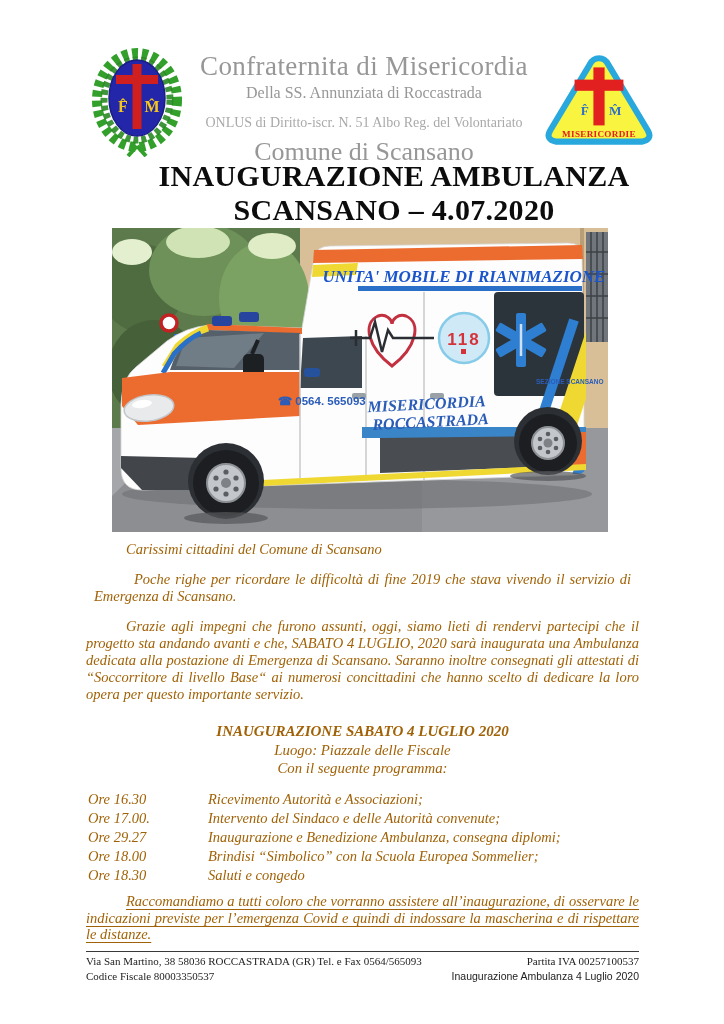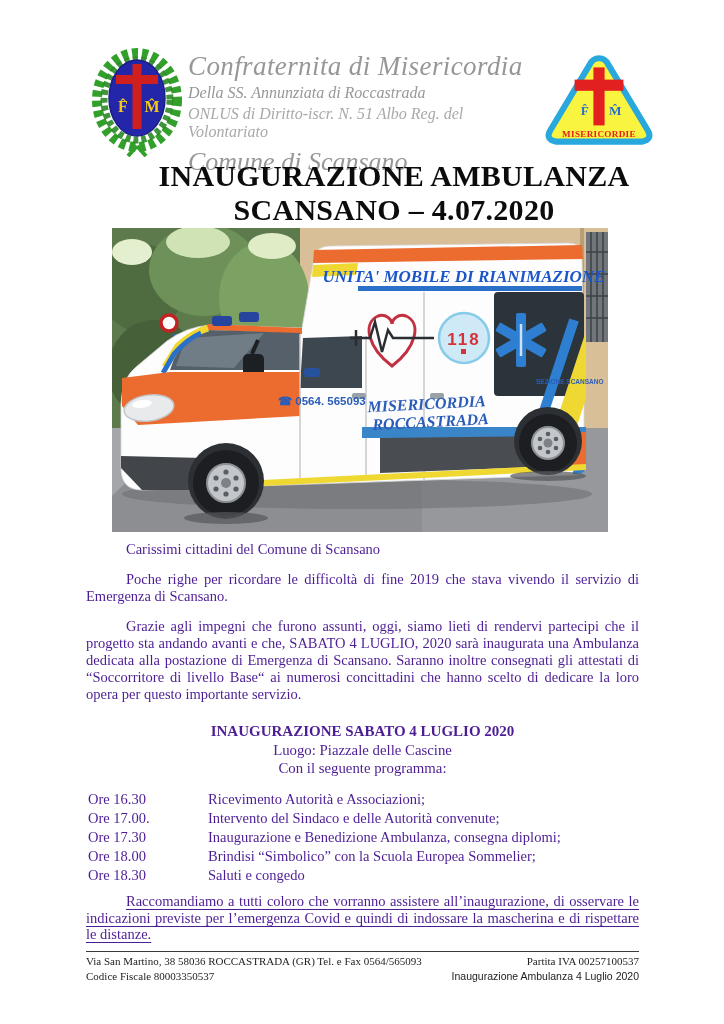--- a/index.html
+++ b/index.html
@@ -4,41 +4,41 @@
 <style>
   html,body { margin:0; padding:0; background:#ffffff; }
   .page {
     position:relative; width:724px; height:1024px; background:#ffffff;
     font-family:"Liberation Serif", serif; color:#1a1a1a; overflow:hidden;
   }
 
   
   .header { position:absolute; top:42px; left:86px; width:572px; display:flex; align-items:flex-start; }
   .logo-left { width:102px; flex:none; }
-  .header-center { flex:1; color:#979797; font-style:italic; padding-top:10px; }
+  .header-center { flex:1; text-align:center; color:#979797; padding-top:10px; }
   .org-name { font-size:27px; letter-spacing:.4px; line-height:1.05; }
   .org-subtitle { font-size:16px; margin-top:4px; }
-  .org-detail { font-size:16px; color:#a9a9a9; margin-top:3px; }
+  .org-detail { font-size:14px; color:#a9a9a9; margin-top:13px; }
   .section-name { font-size:26px; margin-top:6px; }
   .logo-right { width:118px; flex:none; padding-top:10px; }
 
   
   .title { position:absolute; top:159px; left:0; width:100%; text-align:center;
            font-size:30px; font-weight:700; color:#0c0c0c; line-height:1.13; letter-spacing:.3px;padding-left:32px; }
 
   
   .photo { position:absolute; top:228px; left:112px; width:460px; height:304px; }
   .photo svg { display:block; }
 
   
-  .content { position:absolute; top:541px; left:86px; width:553px; font-size:14.5px; line-height:16.8px; color:#4c1d95; }
+  .content { position:absolute; top:541px; left:86px; width:553px; font-size:14.5px; line-height:16.8px; color:#a16207;font-style:italic; }
   .indent { text-indent:40px; }
   .just { text-align:justify; }
   .salutation { margin:0 0 13px; }
-  .para1 { margin:0 0 14px; }
+  .para1 { margin:0 8px 14px; }
   .para2 { margin:0 0 20px; }
   .center-block { text-align:center; line-height:18.5px; margin:0 0 12px; }
   .event-title { font-weight:600; font-size:15px; }
   .event-line { font-size:14.8px; }
   .program { margin:0 0 5px 2px; }
   .program-row { display:flex; line-height:19px;gap:32px; }
   .program-time { width:88px; flex:none; }
   .covid { margin:8px 0 0; text-decoration:underline; text-underline-offset:3px; }
 
   
@@ -227,35 +227,35 @@
     </svg>
   </div>
 
   <div class="content">
     <p class="salutation indent">Carissimi cittadini del Comune di Scansano</p>
     <p class="para1 indent just">Poche righe per ricordare le difficoltà di fine 2019 che stava vivendo il servizio di Emergenza di Scansano.</p>
     <p class="para2 indent just">Grazie agli impegni che furono assunti, oggi, siamo lieti di rendervi partecipi che il progetto sta andando avanti e che, SABATO 4 LUGLIO, 2020 sarà inaugurata una Ambulanza dedicata alla postazione di Emergenza di Scansano. Saranno inoltre consegnati gli attestati di “Soccorritore di livello Base“ ai numerosi concittadini che hanno scelto di dedicare la loro opera per questo importante servizio.</p>
 
     <div class="center-block">
       <div class="event-title">INAUGURAZIONE SABATO 4 LUGLIO 2020</div>
-      <div class="event-line">Luogo: Piazzale delle Cascine</div>
+      <div class="event-line">Luogo: Piazzale delle Fiscale</div>
       <div class="event-line">Con il seguente programma:</div>
     </div>
 
     <div class="program">
       <div class="program-row">
         <span class="program-time">Ore 16.30</span>
         <span>Ricevimento Autorità e Associazioni;</span>
       </div>
       <div class="program-row">
         <span class="program-time">Ore 17.00.</span>
         <span>Intervento del Sindaco e delle Autorità convenute;</span>
       </div>
       <div class="program-row">
-        <span class="program-time">Ore 17.30</span>
+        <span class="program-time">Ore 29.27</span>
         <span>Inaugurazione e Benedizione Ambulanza, consegna diplomi;</span>
       </div>
       <div class="program-row">
         <span class="program-time">Ore 18.00</span>
         <span>Brindisi “Simbolico” con la Scuola Europea Sommelier;</span>
       </div>
       <div class="program-row">
         <span class="program-time">Ore 18.30</span>
         <span>Saluti e congedo</span>
       </div>

